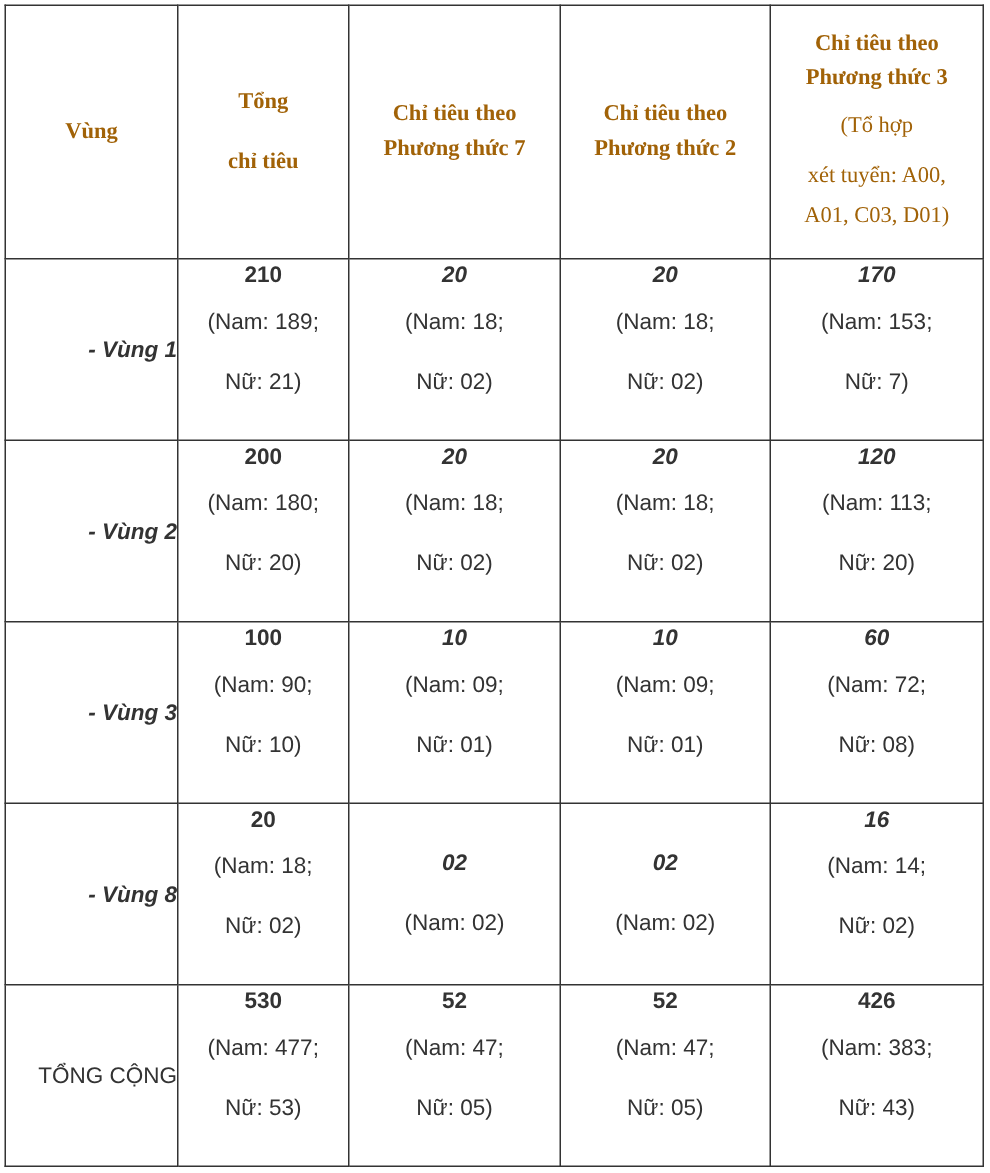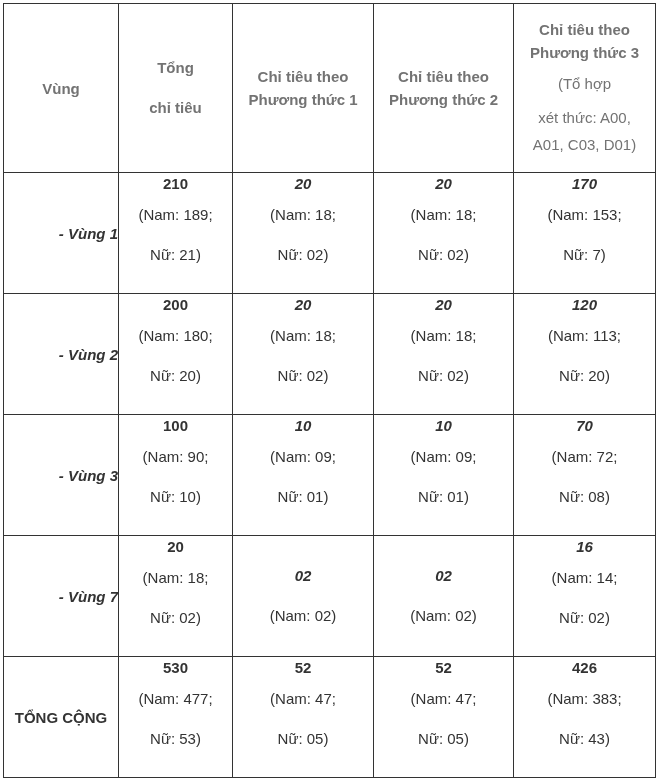--- a/index.html
+++ b/index.html
@@ -1,29 +1,29 @@
 <!DOCTYPE html>
 <html><head>
 <meta charset="utf-8">
 <style>
   html, body { margin:0; padding:0; background:#ffffff; }
   body { width:660px; height:782px; position:relative; font-family:"Liberation Sans", sans-serif; color:#333333; }
   table { position:absolute; left:3px; top:3px; border-collapse:collapse; table-layout:fixed; width:652px; }
   td, th { border:1px solid #333333; text-align:center; vertical-align:middle; padding:0; font-size:15px; }
-  th { font-weight:bold; color:#737373; height:168px; line-height:23px; }
+  th { font-weight:bold; color:#a16207; height:168px; line-height:23px;font-family:Liberation Serif, serif; }
   td { height:120px;margin-top:48px; }
   .line { display:block; line-height:40px; }
   .hline { display:block; line-height:23px; }
   .hsub { display:block; line-height:40px; font-weight:normal; }
   .hsub2 { display:block; line-height:27px; font-weight:normal; }
   .num { font-weight:bold; }
   .it { }
   .bi { font-weight:bold; font-style:italic; }
   .region { text-align:right; padding-left:9px; font-weight:bold; font-style:italic; }
-  .total-label { font-weight:bold; }
+  .total-label { font-weight:normal;text-align:right; }
   .cell-top { vertical-align:top; }
   .cell-top .line:first-child { line-height:22px; }
   .cell-top .line { line-height:40px; }
 </style>
 </head>
 <body>
 
 <table>
   <colgroup>
     <col style="width:115px">
@@ -34,31 +34,31 @@
   </colgroup>
   <thead>
     <tr>
       <th><span>Vùng</span></th>
       <th>
         <span class="hsub" style="font-weight:bold">Tổng</span>
         <span class="hsub" style="font-weight:bold">chỉ tiêu</span>
       </th>
       <th>
         <span class="hline">Chỉ tiêu theo</span>
-        <span class="hline">Phương thức 1</span>
+        <span class="hline">Phương thức 7</span>
       </th>
       <th>
         <span class="hline">Chỉ tiêu theo</span>
         <span class="hline">Phương thức 2</span>
       </th>
       <th>
         <span class="hline">Chỉ tiêu theo</span>
         <span class="hline">Phương thức 3</span>
         <span class="hsub">(Tổ hợp</span>
-        <span class="hsub2">xét thức: A00,</span>
+        <span class="hsub2">xét tuyển: A00,</span>
         <span class="hsub2">A01, C03, D01)</span>
       </th>
     </tr>
   </thead>
   <tbody>
 
     <tr>
       <td class="region">- Vùng 1</td>
       <td class="cell-top">
         <span class="line num">210</span>
@@ -117,28 +117,28 @@
         <span class="line bi">10</span>
         <span class="line it">(Nam: 09;</span>
         <span class="line it">Nữ: 01)</span>
       </td>
       <td class="cell-top">
         <span class="line bi">10</span>
         <span class="line it">(Nam: 09;</span>
         <span class="line it">Nữ: 01)</span>
       </td>
       <td class="cell-top">
-        <span class="line bi">70</span>
+        <span class="line bi">60</span>
         <span class="line it">(Nam: 72;</span>
         <span class="line it">Nữ: 08)</span>
       </td>
     </tr>
 
     <tr>
-      <td class="region">- Vùng 7</td>
+      <td class="region">- Vùng 8</td>
       <td class="cell-top">
         <span class="line num">20</span>
         <span class="line it">(Nam: 18;</span>
         <span class="line it">Nữ: 02)</span>
       </td>
       <td>
         <span class="line bi">02</span>
         <span class="line it">(Nam: 02)</span>
       </td>
       <td>

